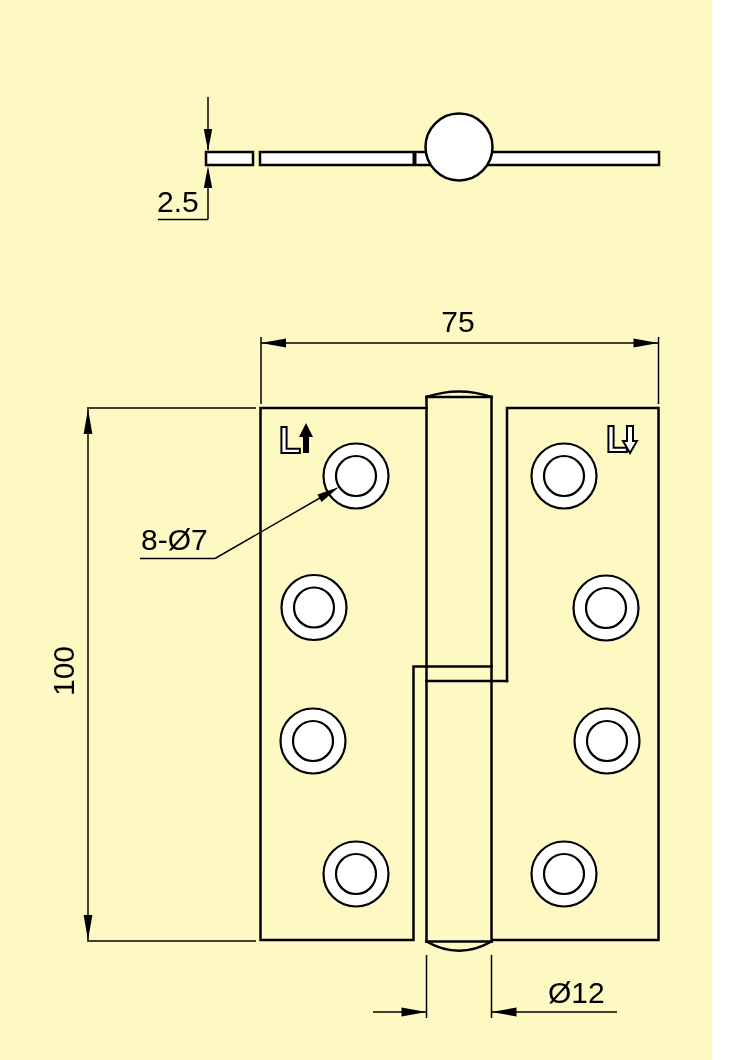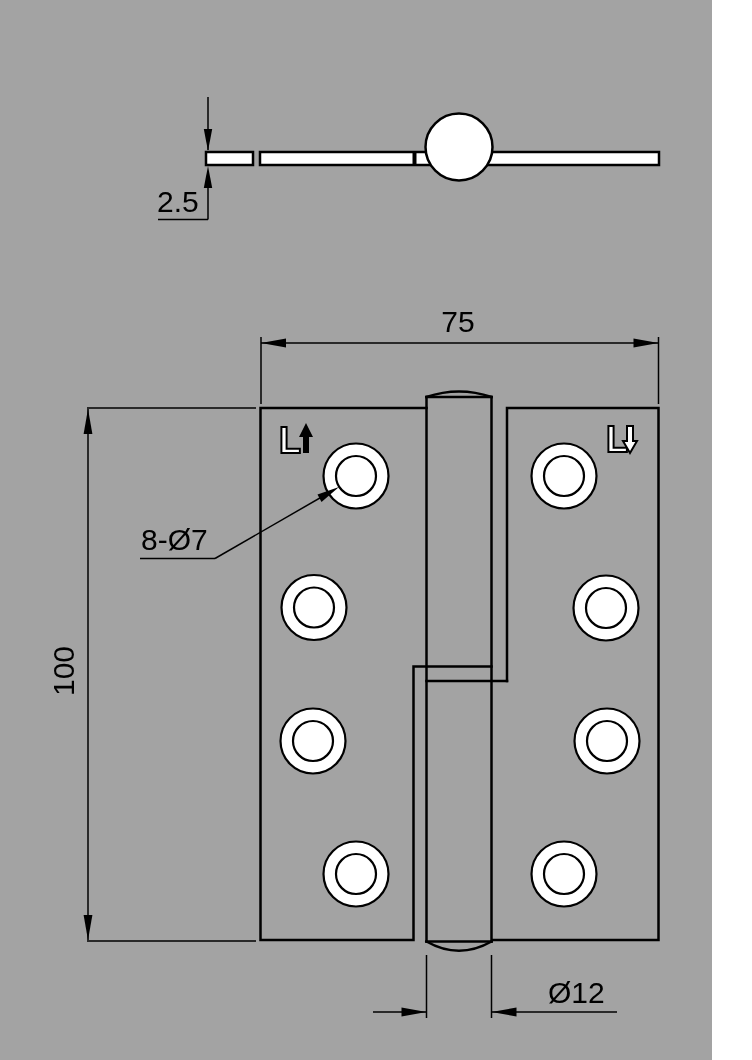--- a/index.html
+++ b/index.html
@@ -1,16 +1,16 @@
 <!DOCTYPE html>
 <html><head>
 <meta charset="utf-8">
 <style>
   html,body{margin:0;padding:0;background:#fff;}
-  .page{width:712px;height:1060px;background:#a3a3a3;position:relative;overflow:hidden;}
+  .page{width:712px;height:1060px;background:#fef9c3;position:relative;overflow:hidden;}
   svg{display:block;}
   .outline{stroke:#000;stroke-width:2.5;fill:none;stroke-linecap:square;stroke-linejoin:miter;}
   .plate{stroke:#000;stroke-width:2.5;fill:#fff;}
   .hole{stroke:#000;stroke-width:2.2;fill:#fff;}
   .dim{stroke:#000;stroke-width:1.5;fill:none;stroke-linecap:butt;}
   .arrow{fill:#000;stroke:none;}
   .dimtext{font-family:"Liberation Sans","DejaVu Sans",sans-serif;font-size:30px;fill:#000;}
   .mark{font-family:"Liberation Sans","DejaVu Sans",sans-serif;font-size:36px;font-weight:bold;
         fill:#fff;stroke:#000;stroke-width:2;paint-order:fill stroke;}
   .thickline{stroke:#000;stroke-width:4;}

